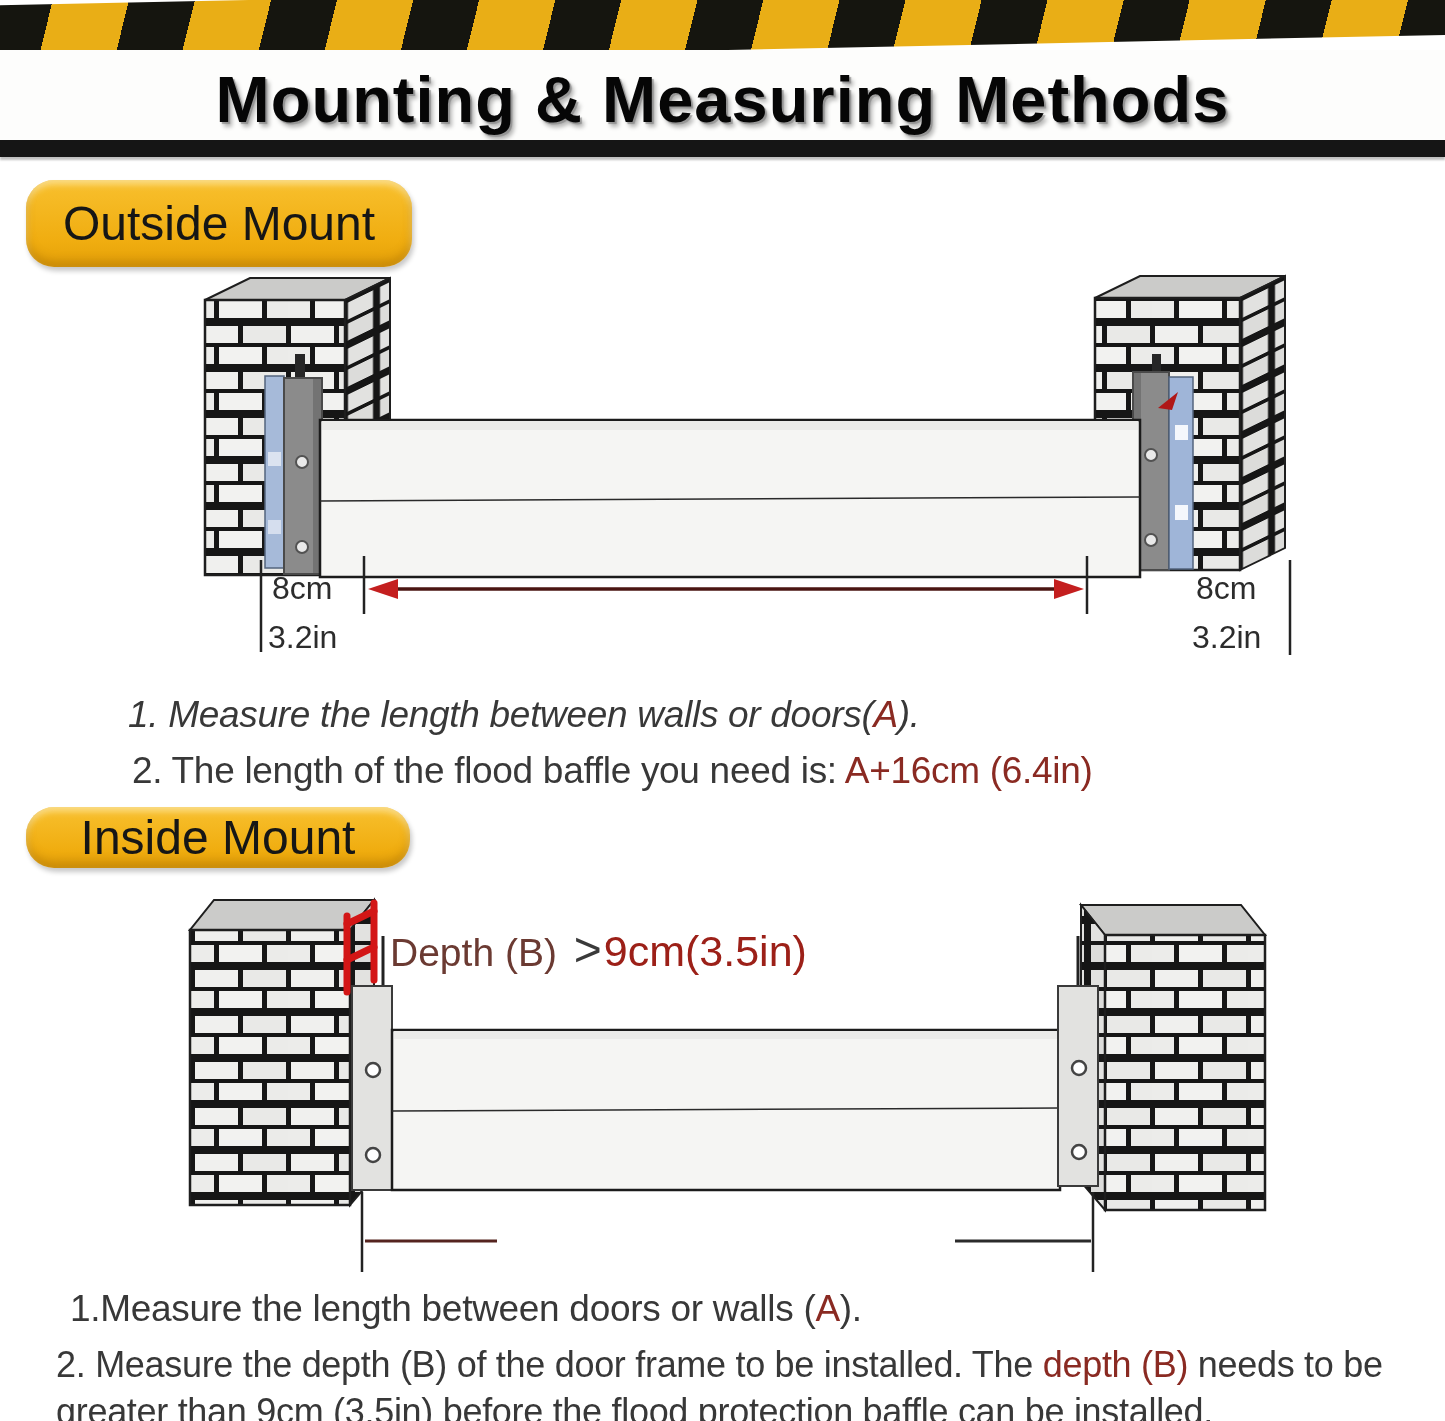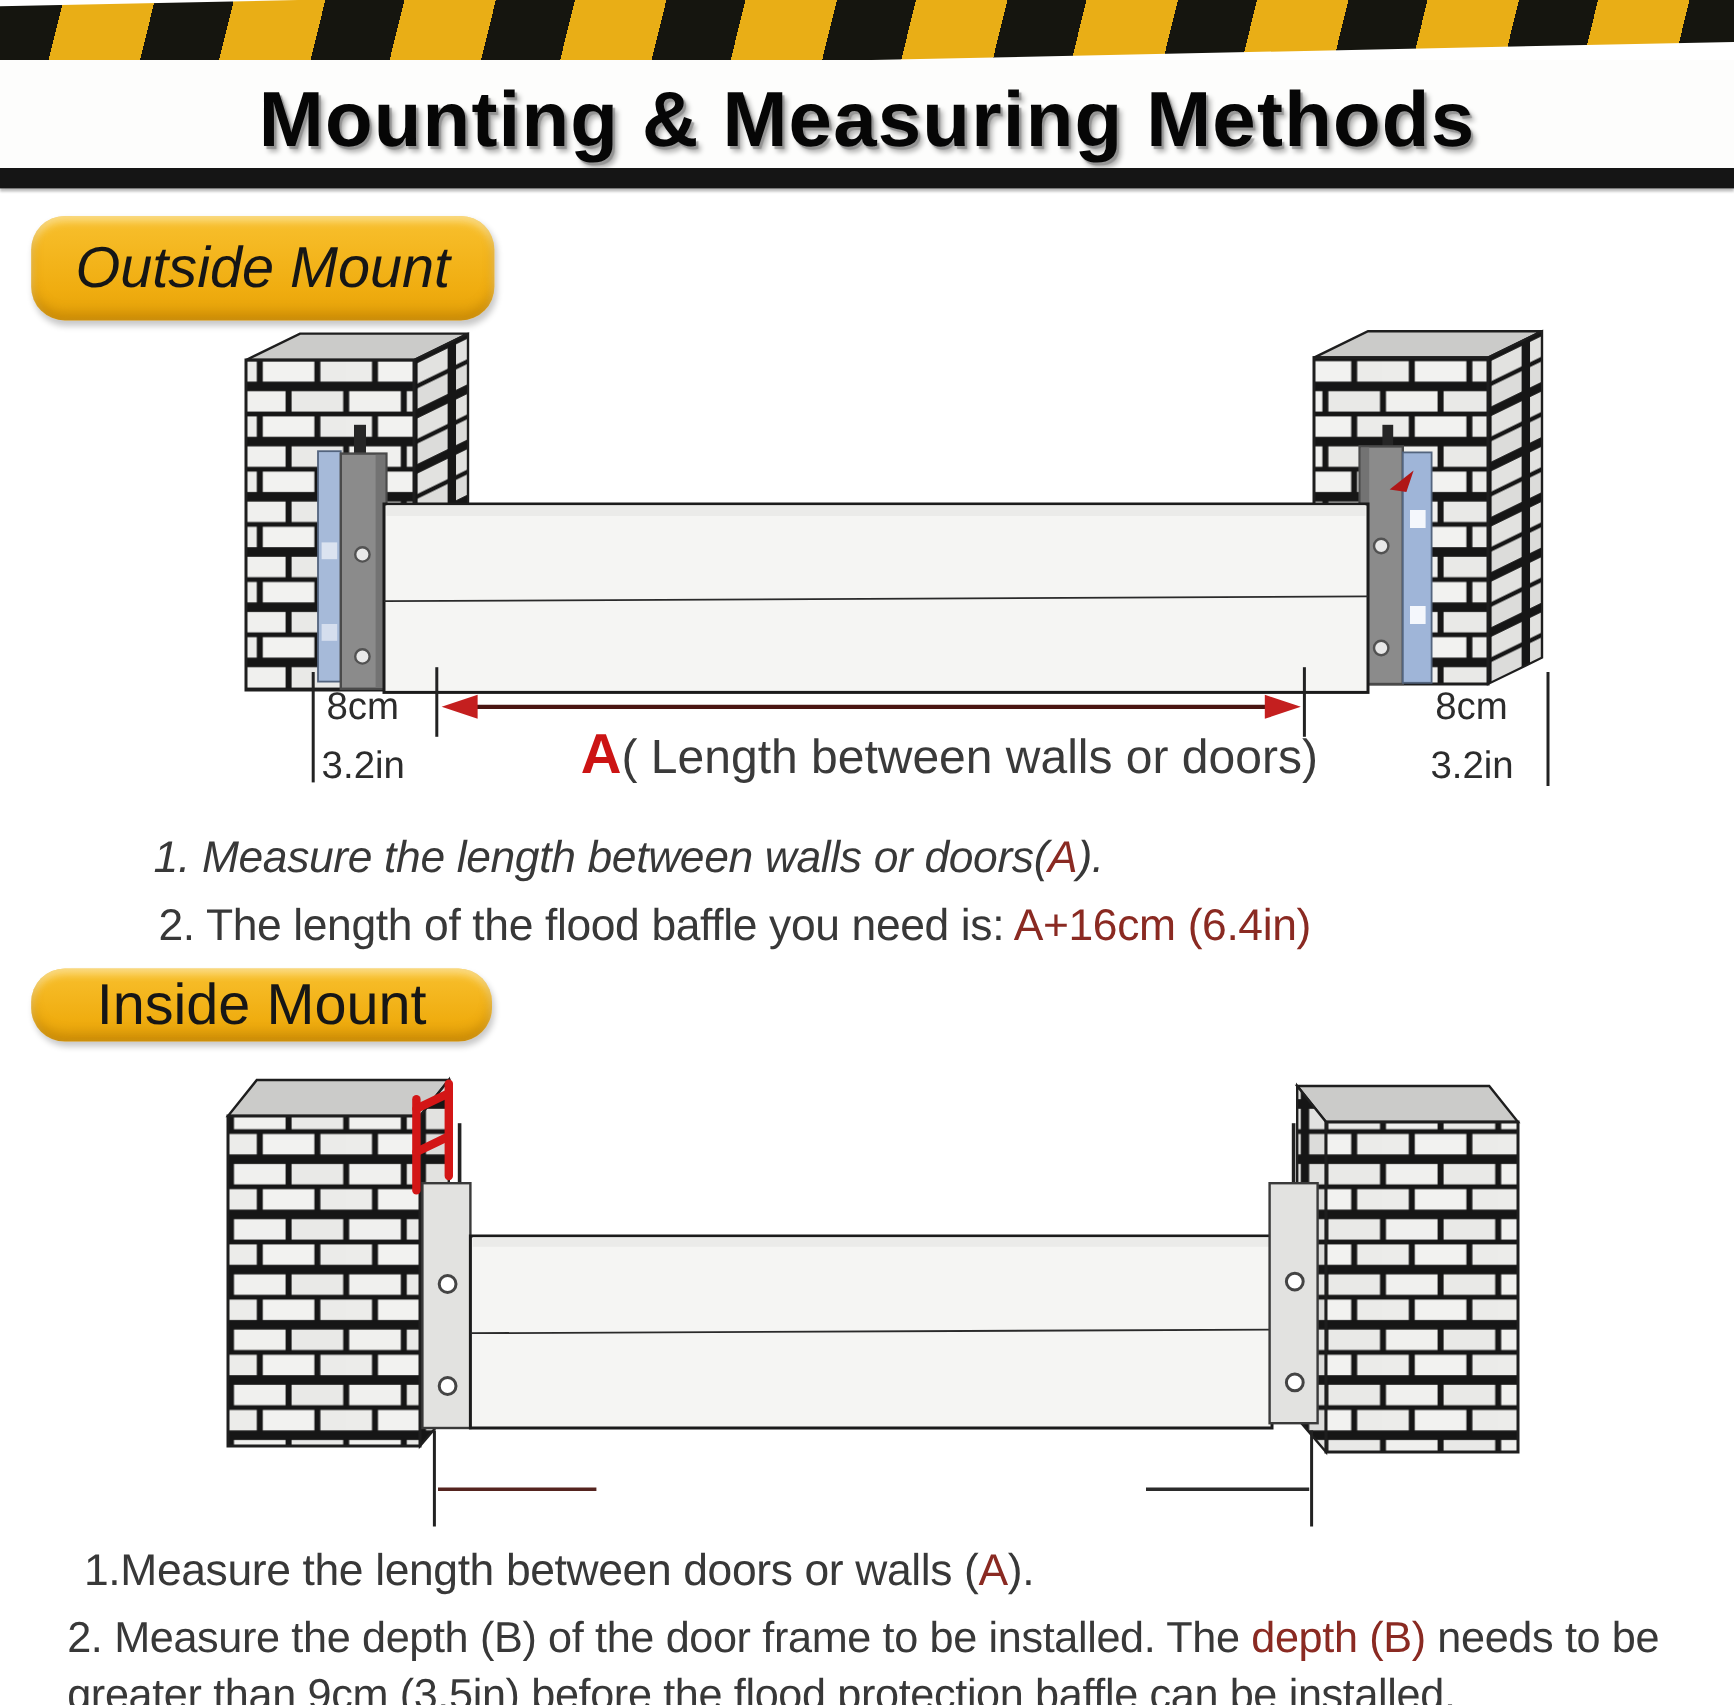--- a/index.html
+++ b/index.html
@@ -24,21 +24,21 @@
   }
   .black-bar { top:140px; left:0; width:1445px; height:17px; background:#151515; box-shadow:0 3px 2px rgba(0,0,0,.25); }
 
   
   .badge {
     background:linear-gradient(180deg,#f8c02e 0%,#f0ad10 70%,#e5a108 100%);
     border-radius:28px; display:flex; align-items:center; justify-content:center;
     color:#161616; font-size:48px; white-space:nowrap;
     box-shadow:2px 4px 5px rgba(0,0,0,.22), inset 0 -6px 10px rgba(155,100,0,.40), inset 0 4px 7px rgba(255,238,180,.75);
   }
-  .badge-outside { left:26px; top:180px; width:386px; height:87px;font-style:italic; }
+  .badge-outside { left:26px; top:180px; width:386px; height:87px; }
   .badge-inside  { left:26px; top:807px; width:384px; height:61px; }
 
   
   .txt { color:#383838; white-space:nowrap; }
   .measure-txt { font-size:32px; color:#2c2c2c; line-height:1.0; }
   .instr { font-size:37px; color:#383838; letter-spacing:-.3px; }
   .maroon { color:#8a2a22; }
   .red-a { color:#cc1414; font-weight:bold; font-size:47px; }
   .span-label { font-size:40px; color:#3a3a3a; }
   .depth-prefix { font-size:39px; color:#6b3a32; margin-right:6px; }
@@ -183,31 +183,31 @@
       <line x1="365" y1="1241" x2="497" y2="1241" stroke="#55241f" stroke-width="3"></line>
       <line x1="955" y1="1241" x2="1091" y2="1241" stroke="#2b2b2b" stroke-width="3"></line>
     </g>
   </svg>
 
   <div class="abs txt measure-txt" style="left:272px; top:572px;">8cm</div>
   <div class="abs txt measure-txt" style="left:268px; top:621px;">3.2in</div>
   <div class="abs txt measure-txt" style="left:1196px; top:572px;">8cm</div>
   <div class="abs txt measure-txt" style="left:1192px; top:621px;">3.2in</div>
 
-  <div class="abs txt" style="left:484px; top:600px;">
-    <span class="red-a">A</span><span class="span-label">( Length between walls or doors)</span>
-  </div>
 
   <div class="abs txt instr" style="left:128px; top:694px;font-style:italic;">
     <span>1. Measure the length between walls or doors(</span><span class="maroon">A</span><span>).</span>
   </div>
   <div class="abs txt instr" style="left:132px; top:750px;">
     <span>2. The length of the flood baffle you need is: </span><span class="maroon">A+16cm (6.4in)</span>
   </div>
 
+  <div class="abs txt" style="left:390px; top:922px;">
+    <span class="depth-prefix">Depth (B) </span><span class="depth-gt">&gt;</span><span class="depth-val">9cm(3.5in)</span>
+  </div>
 
 
   <div class="abs txt instr" style="left:70px; top:1288px;">
     <span>1.Measure the length between doors or walls (</span><span class="maroon">A</span><span>).</span>
   </div>
 
   <div class="abs txt instr wrap2" style="left:56px; top:1342px; width:1392px; font-size:36px;">
     <span>2. Measure the depth (B) of the door frame to be installed. The </span><span class="maroon">depth (B)</span><span> needs to be greater than 9cm (3.5in) before the flood protection baffle can be installed.</span>
   </div>
 

